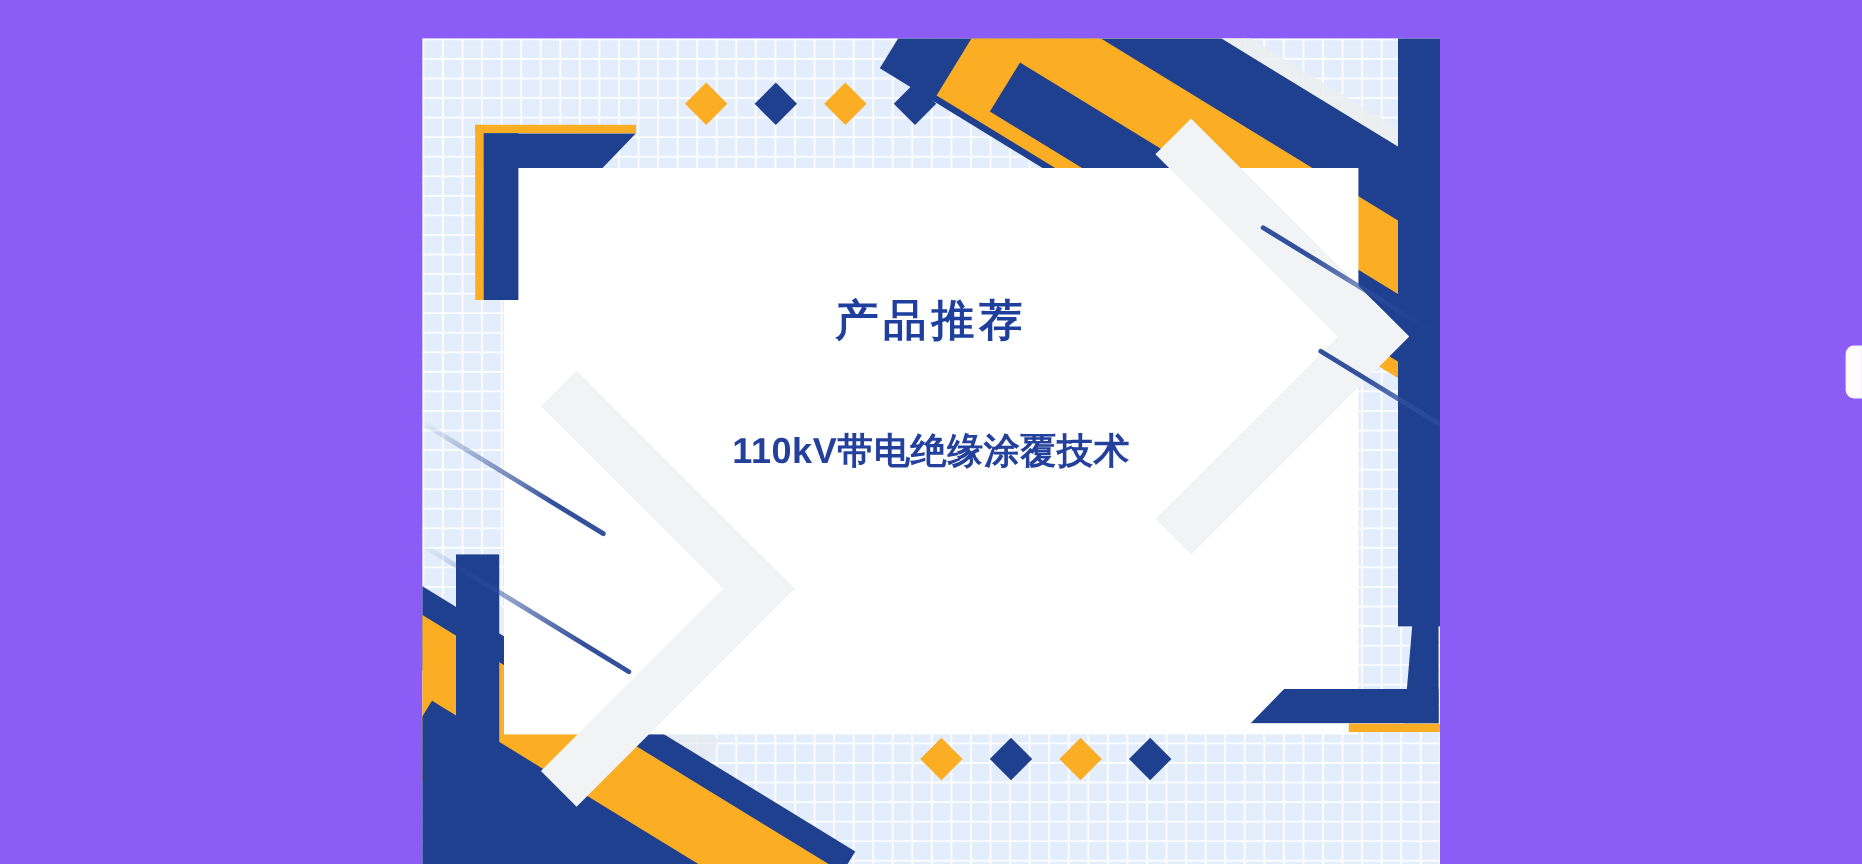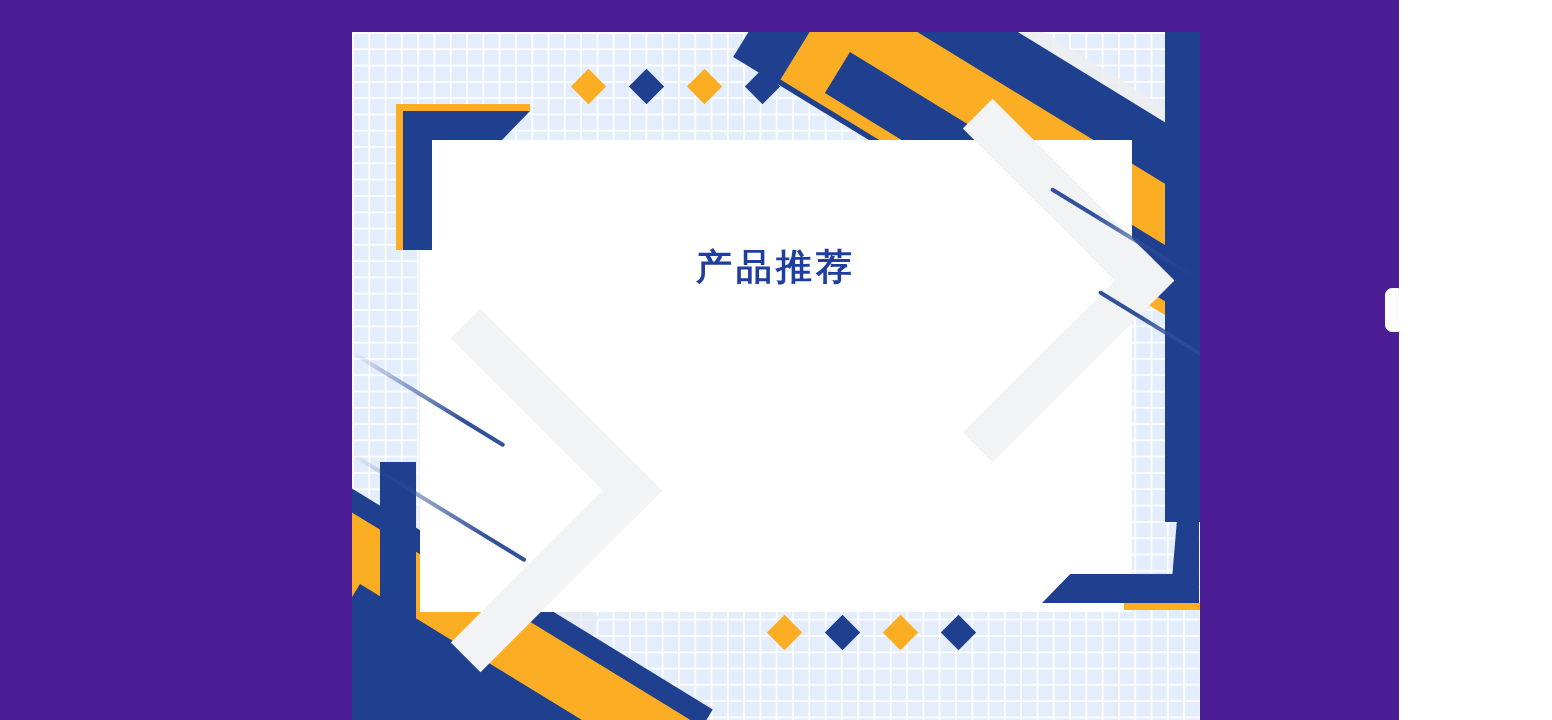--- a/index.html
+++ b/index.html
@@ -7,23 +7,23 @@
     padding: 0;
     width: 1552px;
     height: 720px;
     background: #ffffff;
     overflow: hidden;
     font-family: "Liberation Sans", sans-serif;
   }
 
   #root {
     position: relative;
-    width: 1399px;
+    width: 1552px;
     height: 720px;
-    background: #4c1d95;
+    background: #8b5cf6;
   }
 
   
   .slide {
     position: absolute;
     left: 352px;
     top: 32px;
     width: 848px;
     height: 688px;
     overflow: hidden;
@@ -315,19 +315,20 @@
 
     <div class="diamond-row bottom">
       <div class="diamond orange"></div>
       <div class="diamond blue"></div>
       <div class="diamond orange"></div>
       <div class="diamond blue"></div>
     </div>
 
     <div class="text-block">
       <h1 class="slide-heading">产品推荐</h1>
+      <h2 class="slide-subtitle">110kV带电绝缘涂覆技术</h2>
     </div>
 
   </div>
 
   <div class="edge-sliver"></div>
 
 </div>
 
 </body></html>

